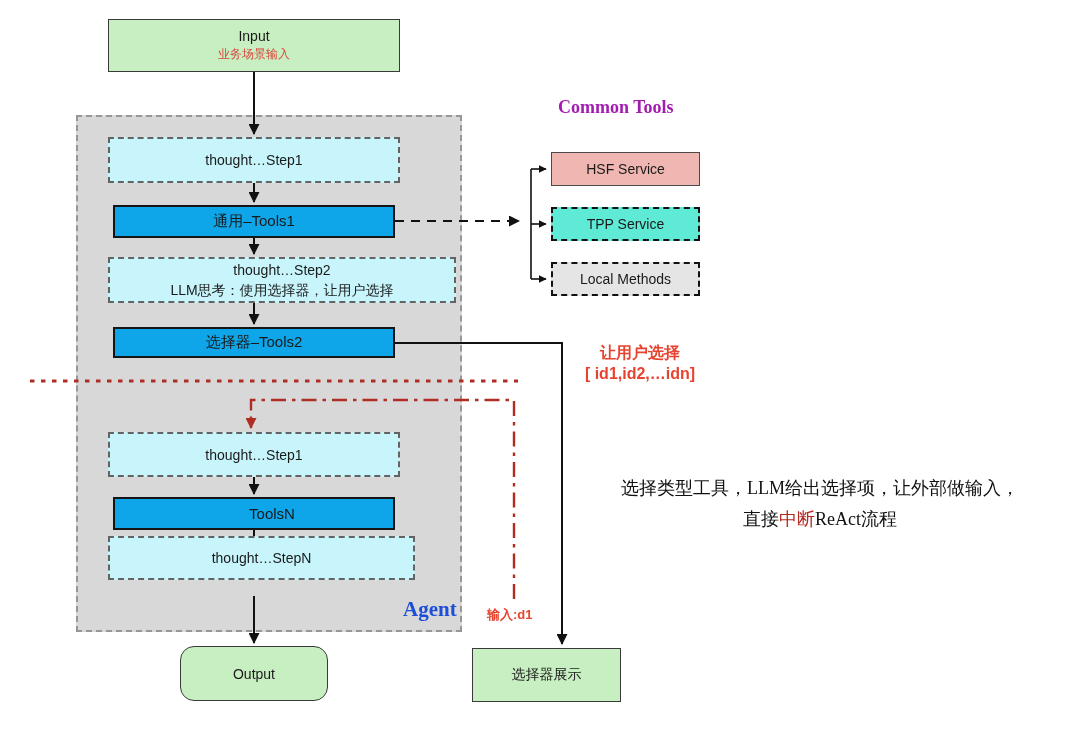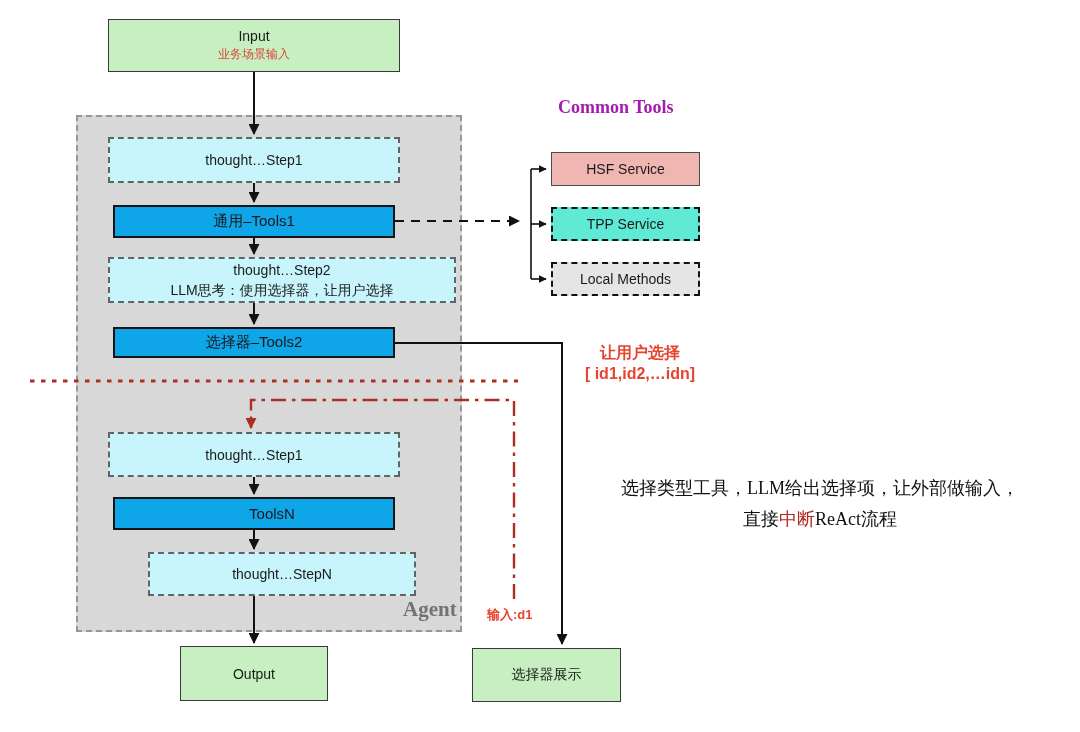--- a/index.html
+++ b/index.html
@@ -22,21 +22,21 @@
   .magenta{background:#5eead4;border:2px dashed #111;}
   .graybox{background:#e5e5e5;border:2px dashed #111;}
   .agent-box{background:#d8d8d8;border:2px dashed #979797;}
 
   .t14{font-size:14px;color:#1a1a1a;}
   .t15{font-size:15px;color:#1a1a1a;}
   .sub-red{font-size:12px;color:#d8453a;margin-top:2px;}
   .two-line{line-height:20px;}
 
   .serif-bold{font-family:"Liberation Serif","DejaVu Serif",serif;font-weight:bold;}
-  .agent-lbl{font-size:21px;color:#737373;}
+  .agent-lbl{font-size:21px;color:#1d4ed8;}
   .common-title{font-size:18px;color:#a21caf;}
 
   .red-ann{color:#e8432e;font-weight:600;}
   .sel-input{font-size:16px;line-height:21px;text-align:center;}
   .d1-lbl{font-size:13px;}
 
   .note{font-family:"Liberation Serif","DejaVu Serif",serif;font-size:18px;color:#111;
         line-height:31px;text-align:center;}
   .note .hl{color:#b22a22;}
 
@@ -109,27 +109,27 @@
   </div>
 
   <div class="abs node cyan t14" style="left:108px;top:432px;width:292px;height:45px;">
     <span>thought…Step1</span>
   </div>
 
   <div class="abs node yellow t15" style="left:113px;top:497px;width:282px;height:33px;padding-left:36px;">
     <span>ToolsN</span>
   </div>
 
-  <div class="abs node cyan t14" style="left:108px;top:552px;width:268px;height:44px;margin-left:40px;">
+  <div class="abs node cyan t14" style="left:108px;top:536px;width:307px;height:44px;">
     <span>thought…StepN</span>
   </div>
 
   <div class="abs lbl serif-bold agent-lbl" style="left:403px;top:597px;">Agent</div>
 
-  <div class="abs node green t14" style="left:180px;top:646px;width:148px;height:55px;">
+  <div class="abs node green t14" style="left:180px;top:646px;width:148px;height:55px;border-radius:14px;">
     <span>Output</span>
   </div>
 
   <div class="abs node green t14" style="left:472px;top:648px;width:149px;height:54px;">
     <span>选择器展示</span>
   </div>
 
   <div class="abs lbl serif-bold common-title" style="left:558px;top:97px;">Common Tools</div>
 
   <div class="abs node pink t14" style="left:551px;top:152px;width:149px;height:34px;">

